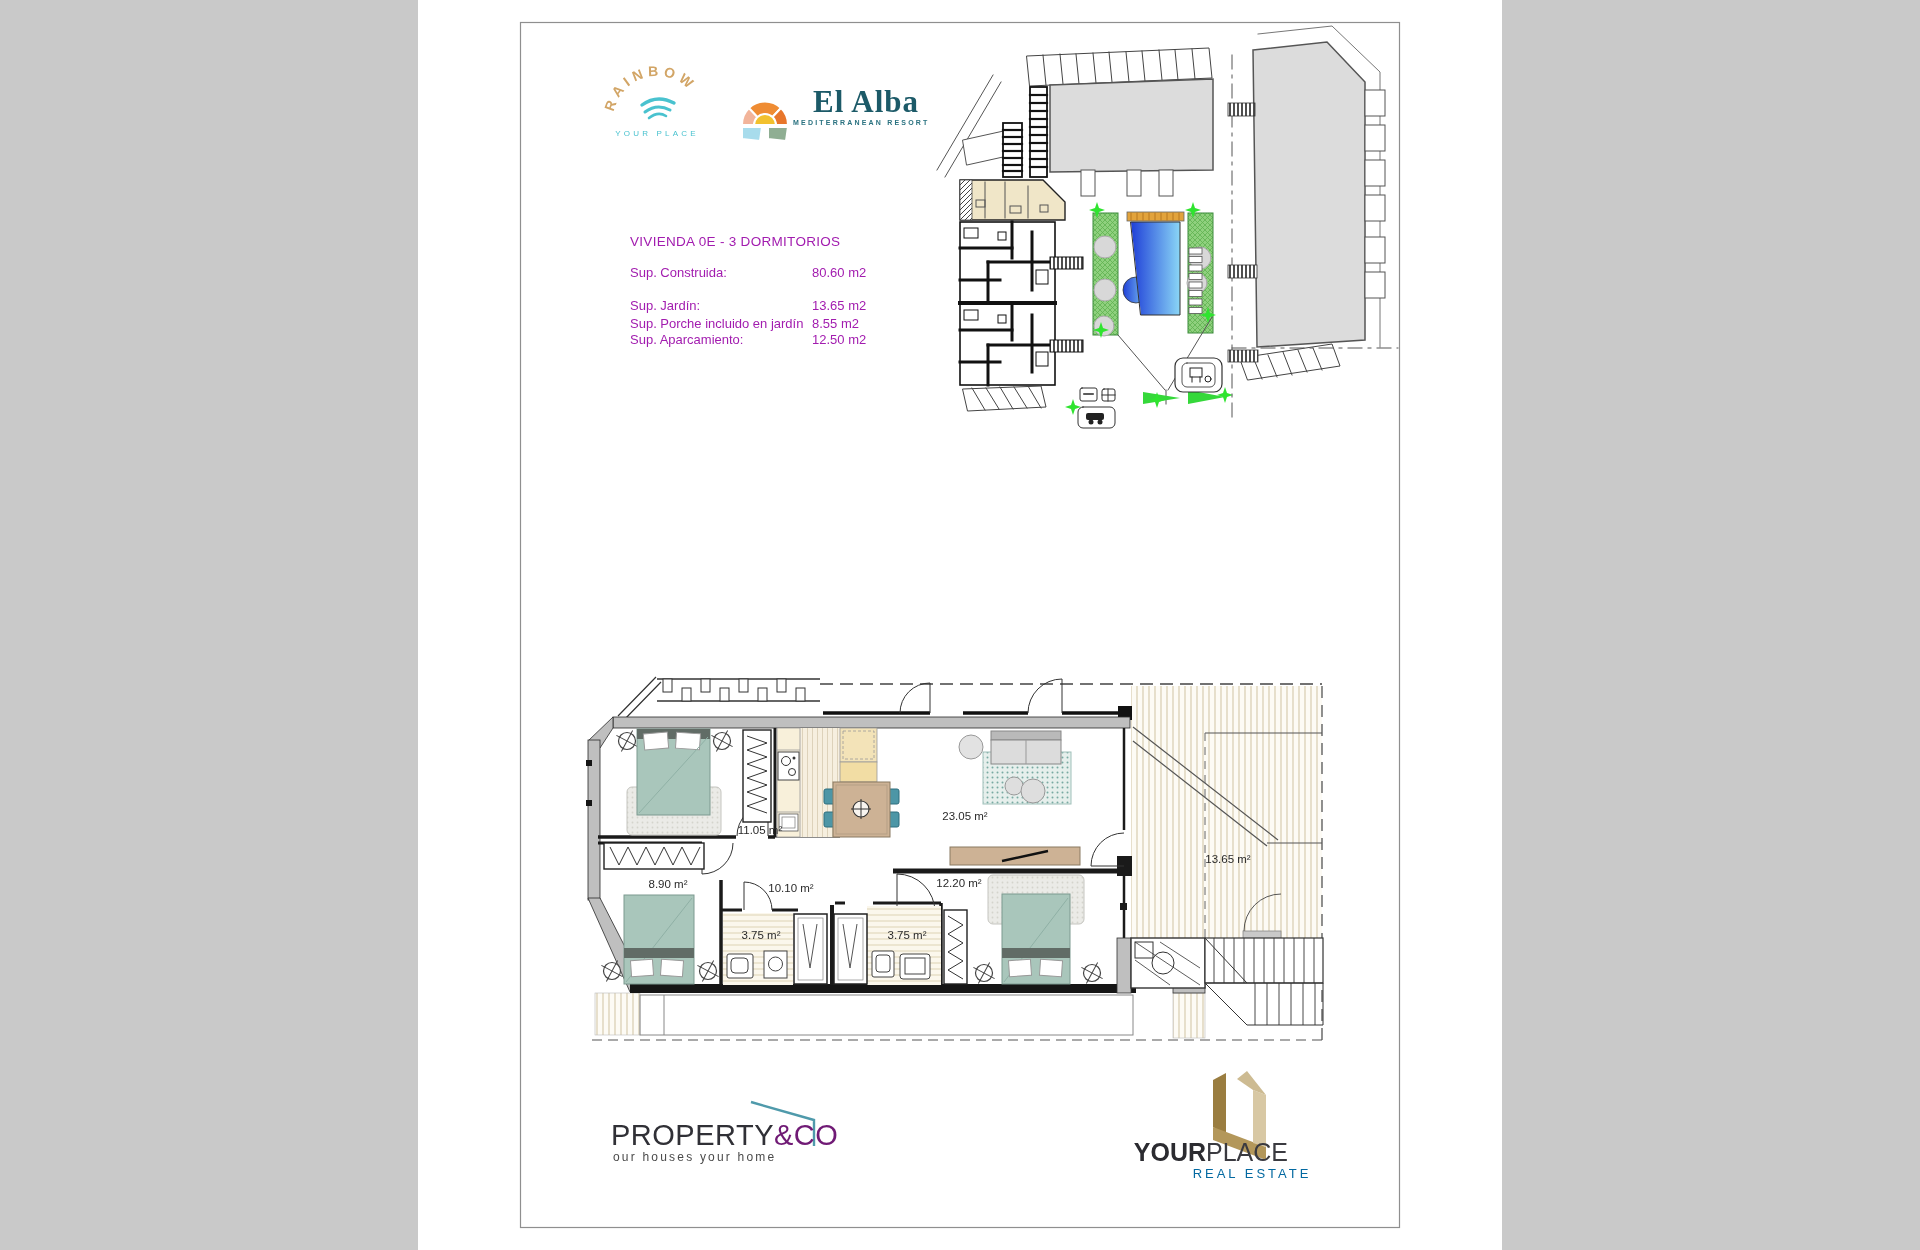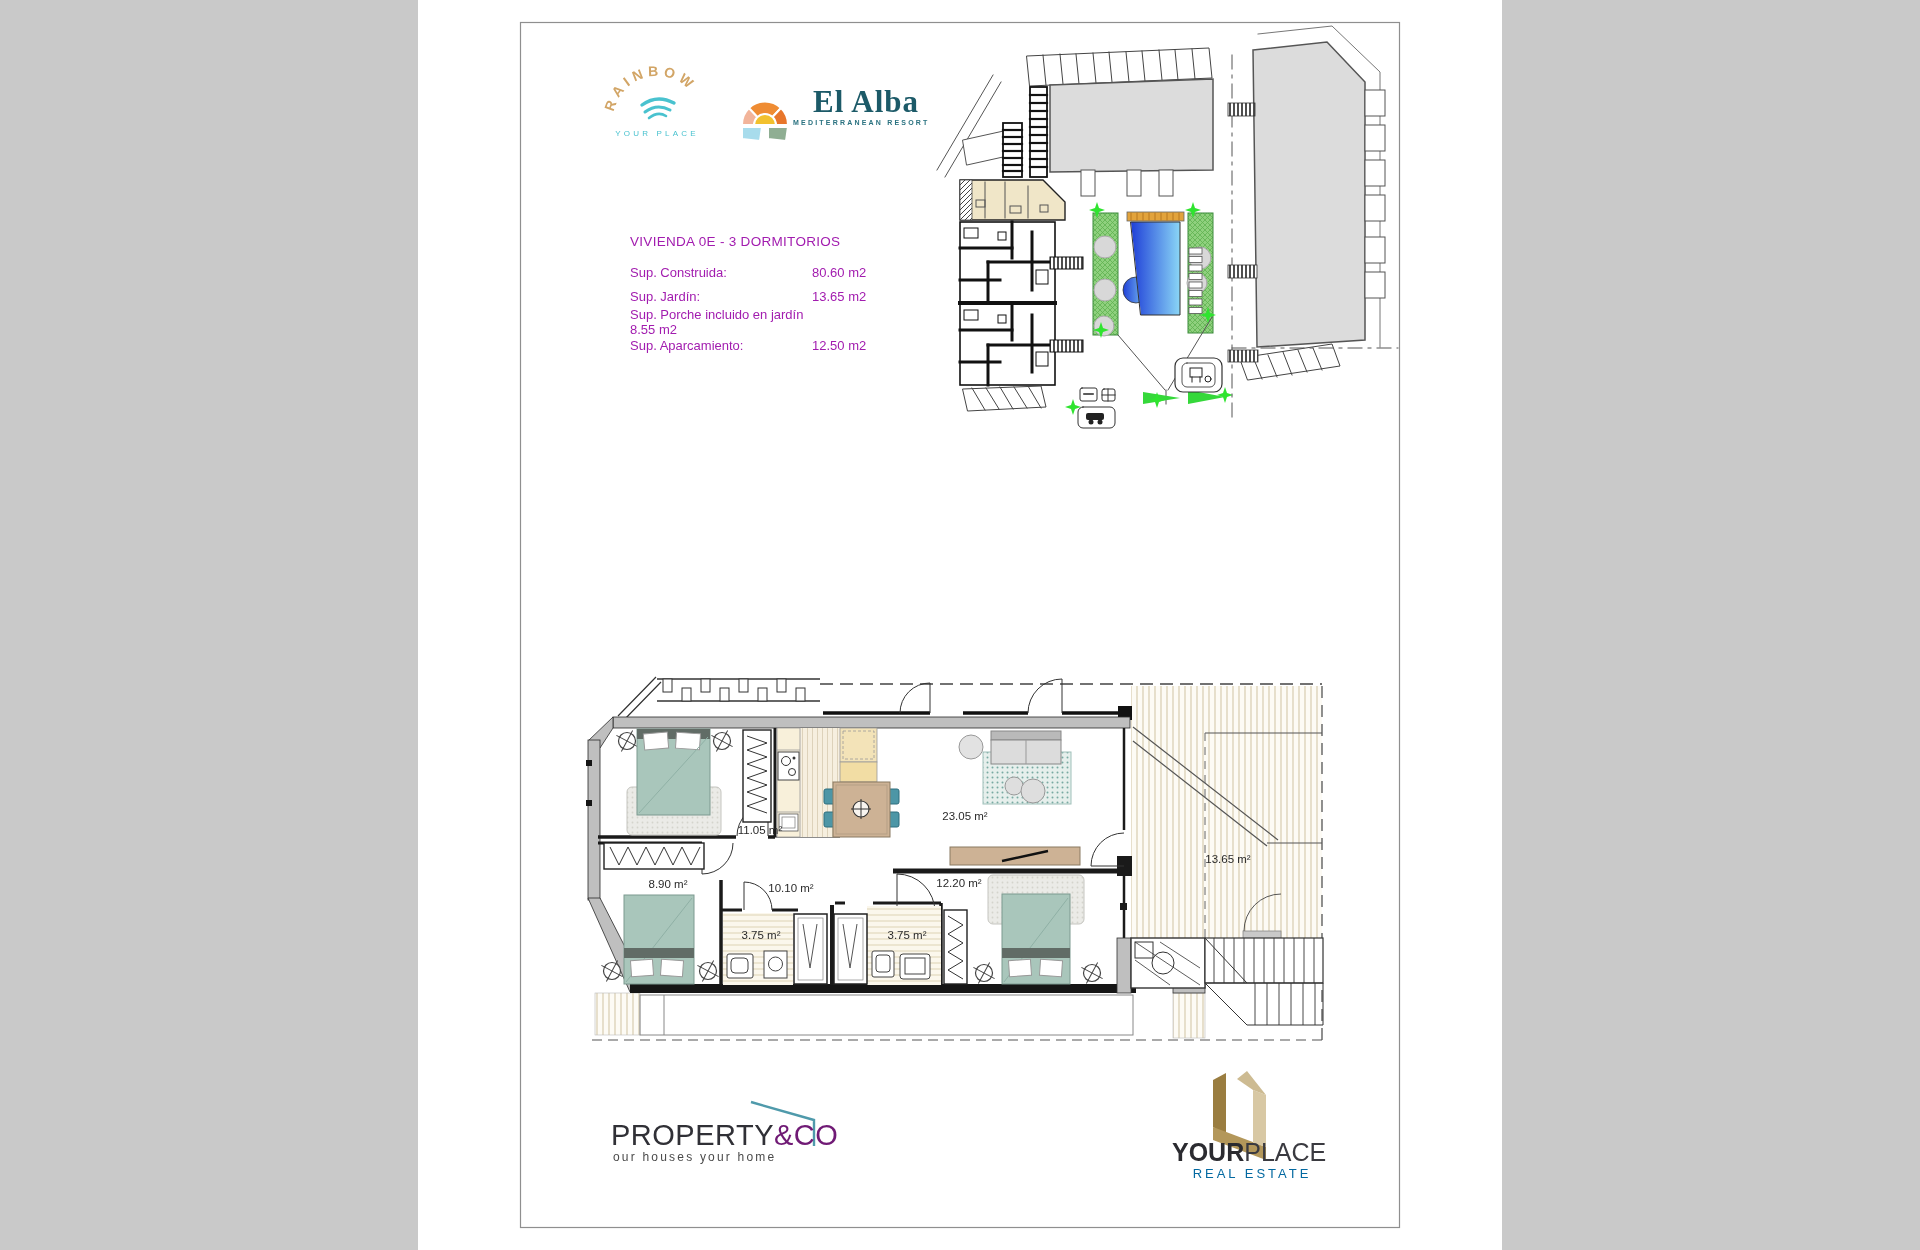--- a/index.html
+++ b/index.html
@@ -9,28 +9,28 @@
   .abs{position:absolute;}
   
   #elalba-name{left:813px;top:84px;font-family:"Liberation Serif",serif;font-weight:700;font-size:31px;color:#1c5a68;letter-spacing:1px;}
   #elalba-sub{left:793px;top:119px;font-size:7px;font-weight:700;letter-spacing:2.2px;color:#2a7280;}
   
   #specs{left:630px;top:234px;width:290px;color:#a21caf;}
   #specs .title{font-size:13.5px;margin-bottom:14px;letter-spacing:0.3px;}
   #specs .row{display:flex;font-size:13px;line-height:15px;}
   #specs .row .lbl{width:182px;}
   #specs .r1{margin-top:16px;}
-  #specs .r2{margin-top:9px;}
-  #specs .r3{margin-top:3px;flex-direction:column;}
+  #specs .r2{margin-top:18px;}
+  #specs .r3{margin-top:3px;}
   #specs .r4{margin-top:1px;align-items:center;}
   
   #propco{left:611px;top:1119px;font-size:29px;letter-spacing:0.5px;color:#303036;}
   #propco .teal{color:#701a75;}
   #propco-tag{left:613px;top:1150px;font-size:12px;letter-spacing:2.2px;color:#4a4a4a;}
-  #yourplace{left:1172px;top:1138px;width:160px;text-align:left;font-size:25px;color:#2b2b30;}
+  #yourplace{left:1128px;top:1138px;width:160px;text-align:right;font-size:25px;color:#2b2b30;}
   #yourplace .b{font-weight:700;}
   #yourplace .l{font-weight:400;color:#3a3a40;}
   #yp-sub{left:1172px;top:1166px;width:160px;text-align:center;font-size:13px;letter-spacing:3px;color:#0369a1;}
   svg text{font-family:"Liberation Sans",sans-serif;}
   .roomlabel{font-size:11.5px;fill:#2a2a2a;}
 </style>
 </head>
 <body>
 
 <div id="stage">

